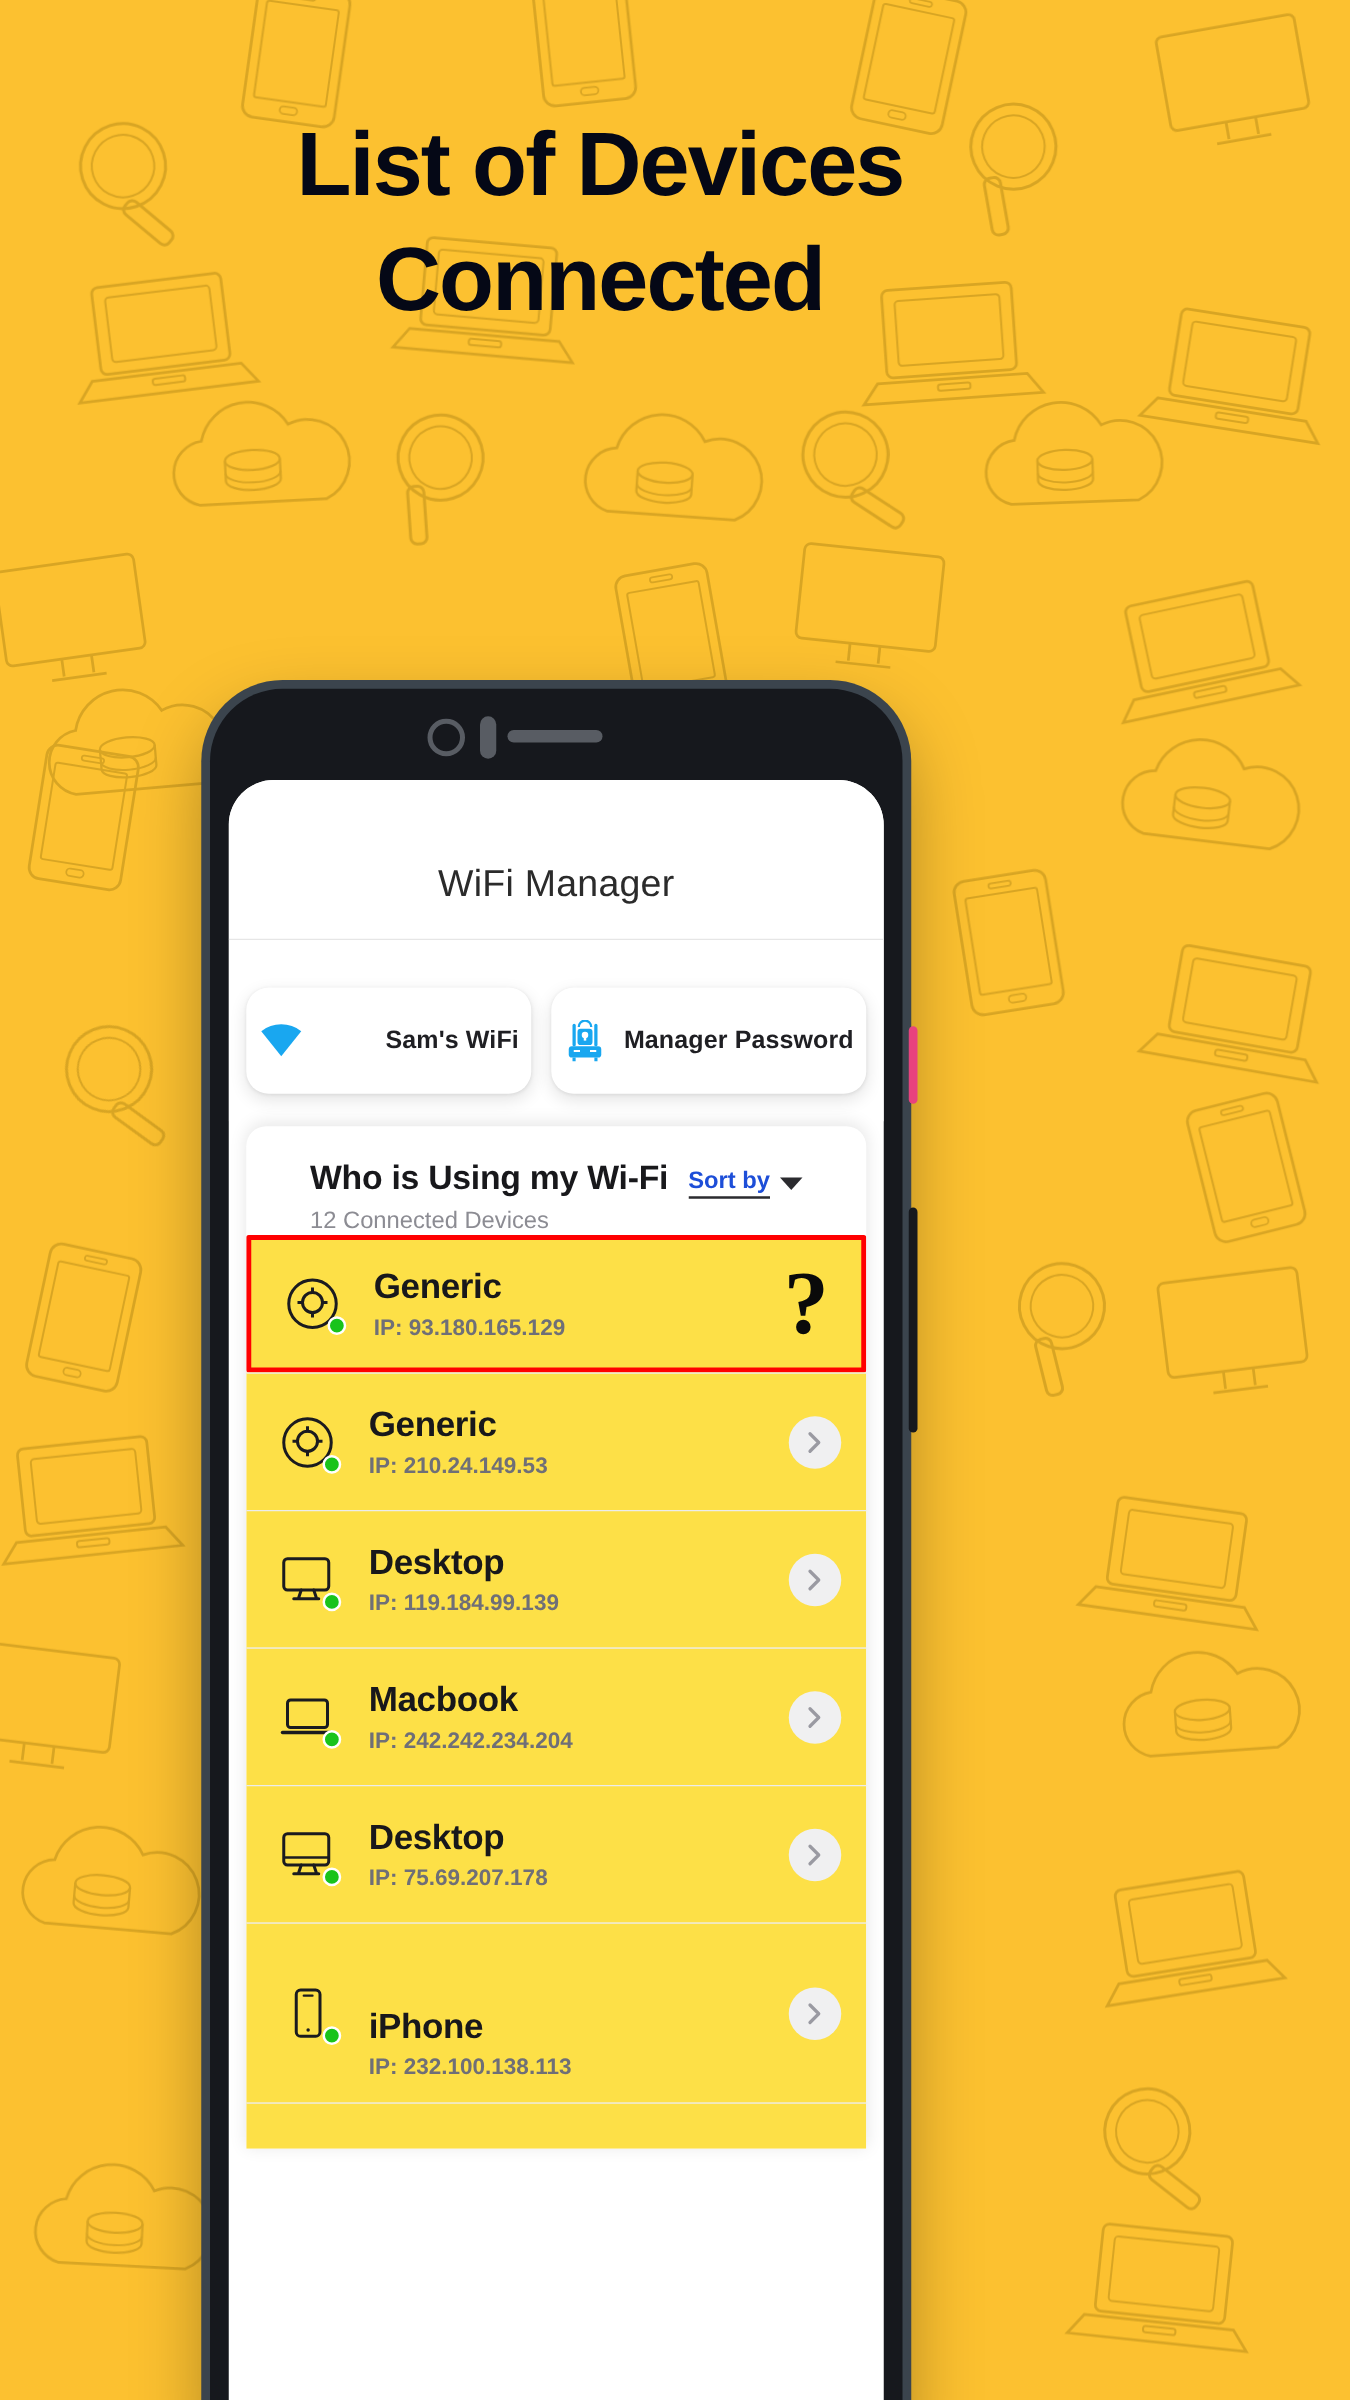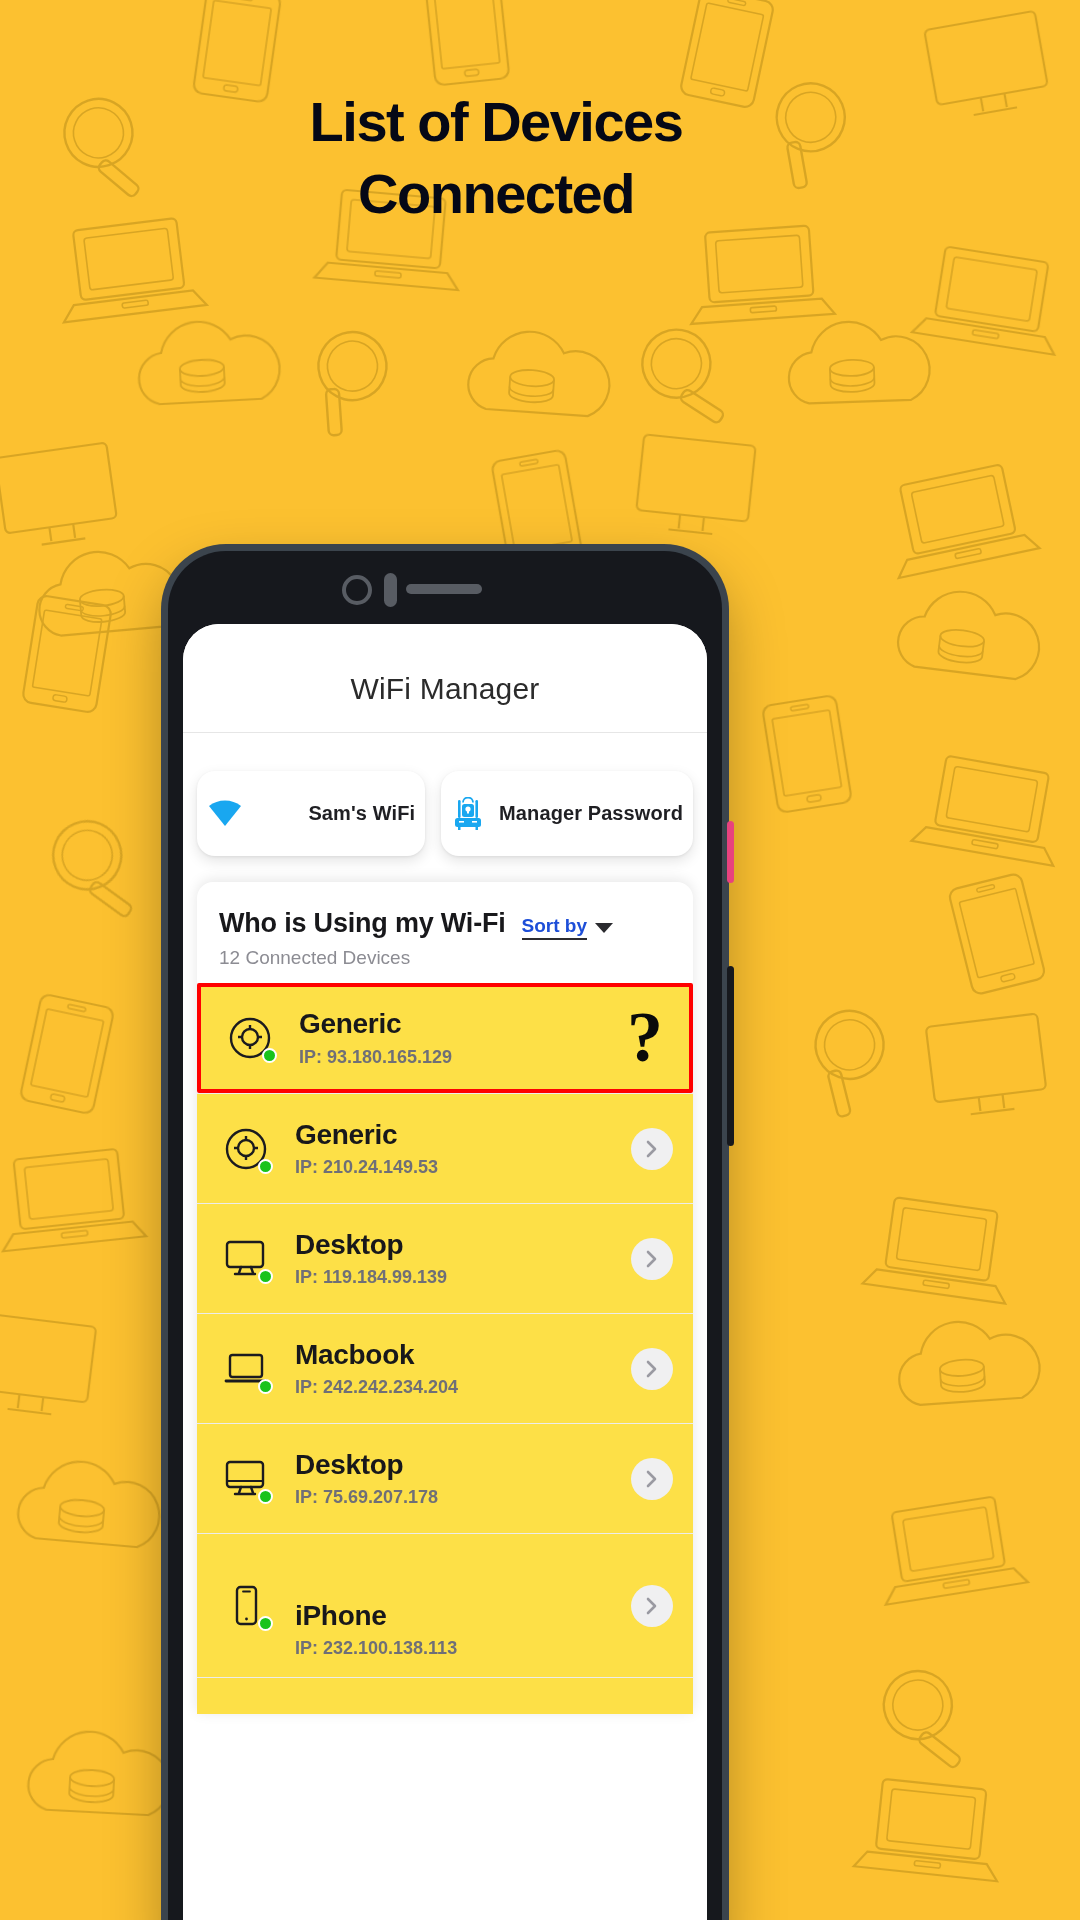--- a/index.html
+++ b/index.html
@@ -18,25 +18,25 @@
     overflow: hidden;
   }
   #bg-pattern {
     position: absolute; inset: 0;
     opacity: .38;
   }
 
   
   #headline {
     position: absolute;
-    top: 86px; left: 16px; width: 960px;
+    top: 86px; left: 0; width: 960px;
     text-align: center;
     color: #050816;
     font-weight: 700;
-    font-size: 56px;
+    font-size: 72px;
     line-height: 1.28;
     letter-spacing: -1.5px;
     z-index: 5;
   }
   #headline .l { display: block; }
 
   
   #phone {
     position: absolute;
     left: 168px; top: 551px;
@@ -78,21 +78,21 @@
     position: absolute;
     left: 15px; top: 73px;
     width: 524px; height: 1327px;
     background: #ffffff;
     border-radius: 36px 36px 0 0;
     overflow: hidden;
   }
 
   
   #appbar {
-    height: 109px;
+    height: 128px;
     display: flex; align-items: flex-end; justify-content: center;
     padding-bottom: 26px;
     border-bottom: 1.5px solid #e6e6e6;
     background: #fff;
   }
   #appbar-title {
     font-size: 30px; color: #2b2b2b; font-weight: 400;
     letter-spacing: .2px;
   }
 
@@ -120,22 +120,22 @@
 
   
   #device-card {
     margin: 4px 14px 0 14px;
     background: #fff;
     border-radius: 16px 16px 0 0;
     box-shadow: 0 -2px 14px rgba(0,0,0,.10);
     overflow: hidden;
   }
   #card-head {
-    padding: 26px 22px 14px 22px;
-    display: flex; align-items: flex-start; justify-content: flex-start; gap: 16px;
+    padding: 26px 22px 0 22px;
+    display: flex; align-items: flex-start; justify-content: center; gap: 16px;
   }
   #card-title {
     font-size: 27px; font-weight: 700; color: #18181b;
     letter-spacing: -.2px;
   }
   #card-sub {
     font-size: 19px; color: #8c8c93; margin-top: 8px;
   }
   #sortby {
     display: flex; align-items: center; gap: 8px;

